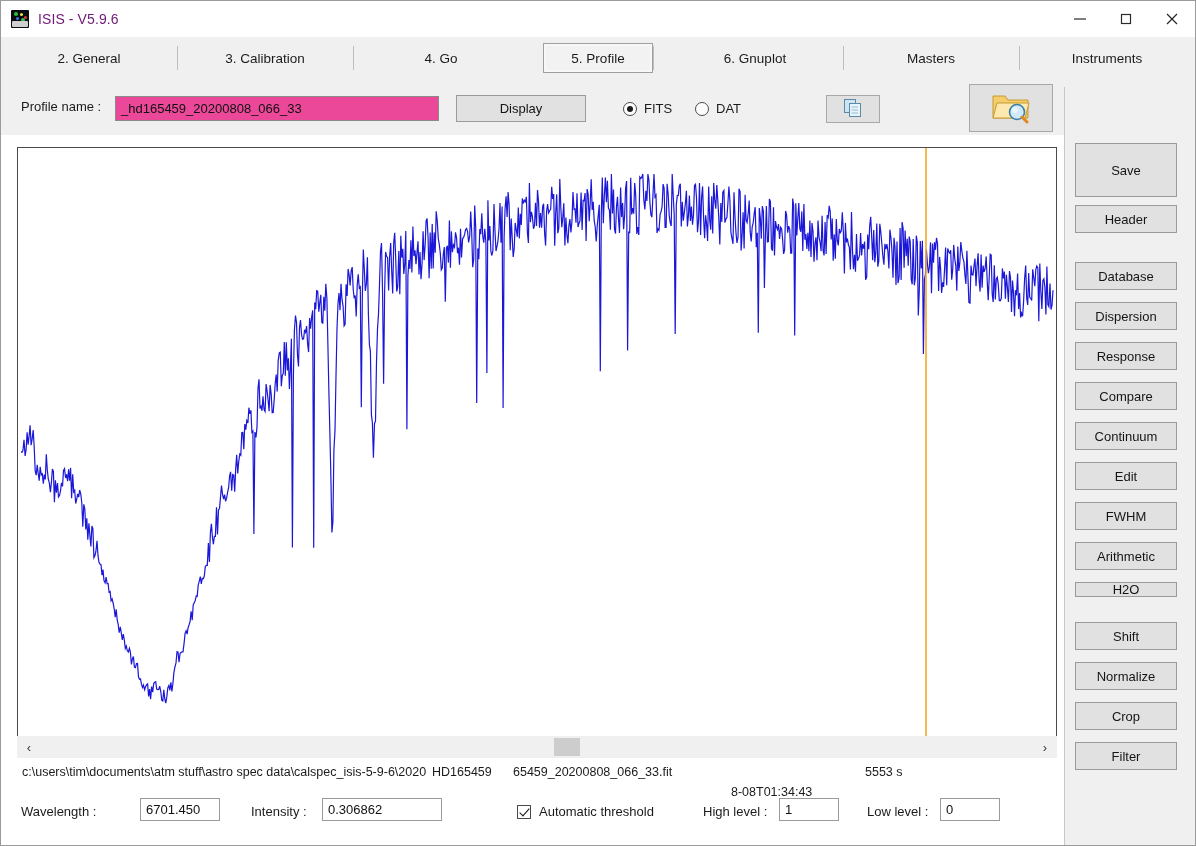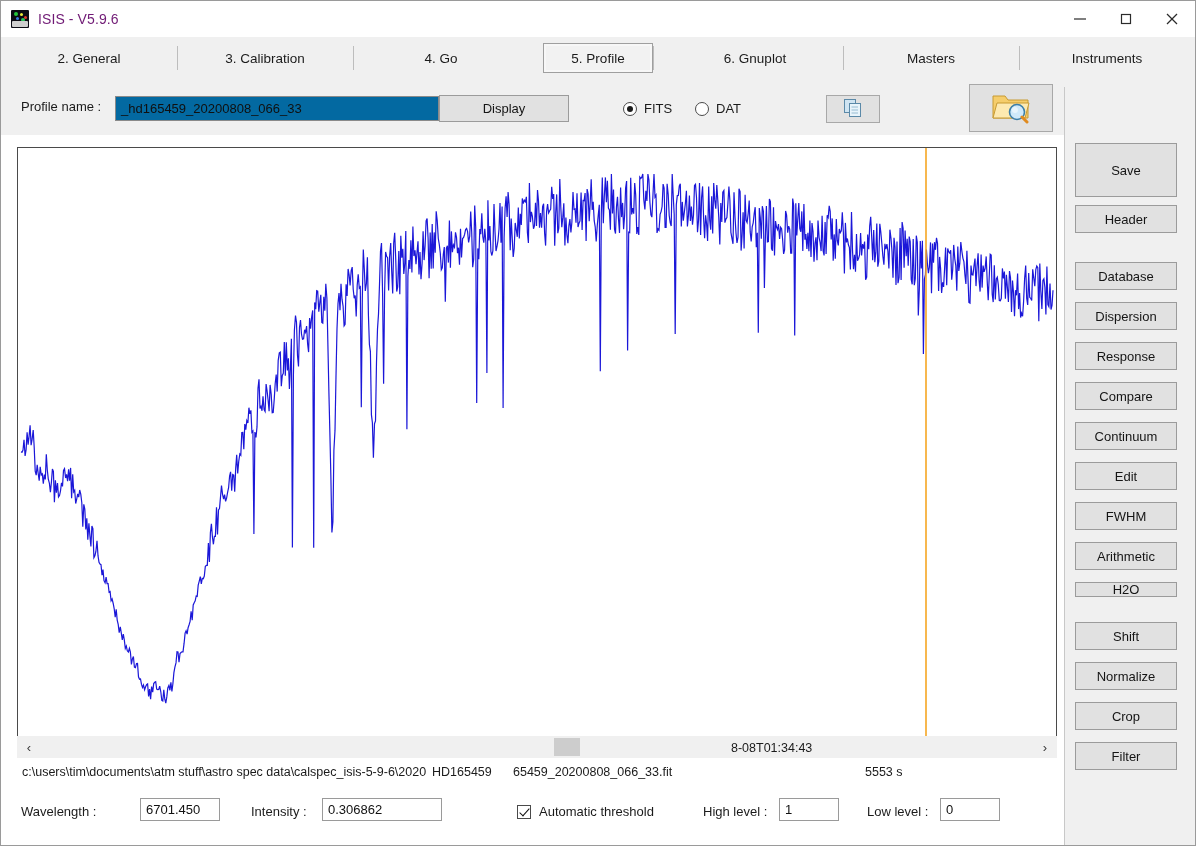--- a/index.html
+++ b/index.html
@@ -100,21 +100,21 @@
     height: 56px;
     background: #f0f0f0;
     position: relative;
   }
   .lbl {
     font-size: 13px; color: #1b1b1b;
     position: absolute;
   }
   .textbox {
     position: absolute;
-    background: #0369a1;
+    background: #ec4899;
     border: 1px solid #8a8a8a;
     box-sizing: border-box;
     font-family: "Liberation Sans", sans-serif;
     font-size: 13px;
     color: #101010;
     padding: 0 5px;
     display: flex; align-items: center;
     outline: none;
   }
   .btn {
@@ -303,21 +303,21 @@
     </div>
   <div class="tab">
       <span>Instruments</span>
     </div>
 </div>
 
 <div class="toolbar">
   <span class="lbl" style="left:20px; top:20px;">Profile name :</span>
   <div class="textbox" style="left:114px; top:17px; width:324px; height:25px;">_hd165459_20200808_066_33</div>
 
-  <div class="btn" style="position:absolute; left:438px; top:16px; width:130px; height:27px;">Display</div>
+  <div class="btn" style="position:absolute; left:455px; top:16px; width:130px; height:27px;">Display</div>
 
   <div class="radio-wrap" style="left:622px; top:22px;">
     <span class="radio checked"></span>
     <span class="radio-label">FITS</span>
   </div>
   <div class="radio-wrap" style="left:694px; top:22px;">
     <span class="radio"></span>
     <span class="radio-label">DAT</span>
   </div>
 
@@ -361,21 +361,21 @@
 
 <div class="hscroll">
   <div class="arrow left">‹</div>
   <div class="thumb"></div>
   <div class="arrow right">›</div>
 </div>
 
 <div class="status-path">c:\users\tim\documents\atm stuff\astro spec data\calspec_isis-5-9-6\2020</div>
 <div class="status-seg" style="left:431px; top:764px;">HD165459</div>
 <div class="status-seg" style="left:512px; top:764px;">65459_20200808_066_33.fit</div>
-<div class="status-seg" style="left:730px; top:740px;">8-08T01:34:43</div>
+<div class="status-seg" style="left:730px; top:784px;">8-08T01:34:43</div>
 <div class="status-seg" style="left:864px; top:764px;">5553 s</div>
 
 <span class="lbl" style="left:20px; top:803px;">Wavelength :</span>
 <div class="field-ro" style="left:139px; top:797px; width:80px; height:23px;">6701.450</div>
 
 <span class="lbl" style="left:250px; top:803px;">Intensity :</span>
 <div class="field-ro" style="left:321px; top:797px; width:120px; height:23px;">0.306862</div>
 
 <div class="checkwrap" style="left:516px; top:803px;">
   <span class="check checked"></span>

